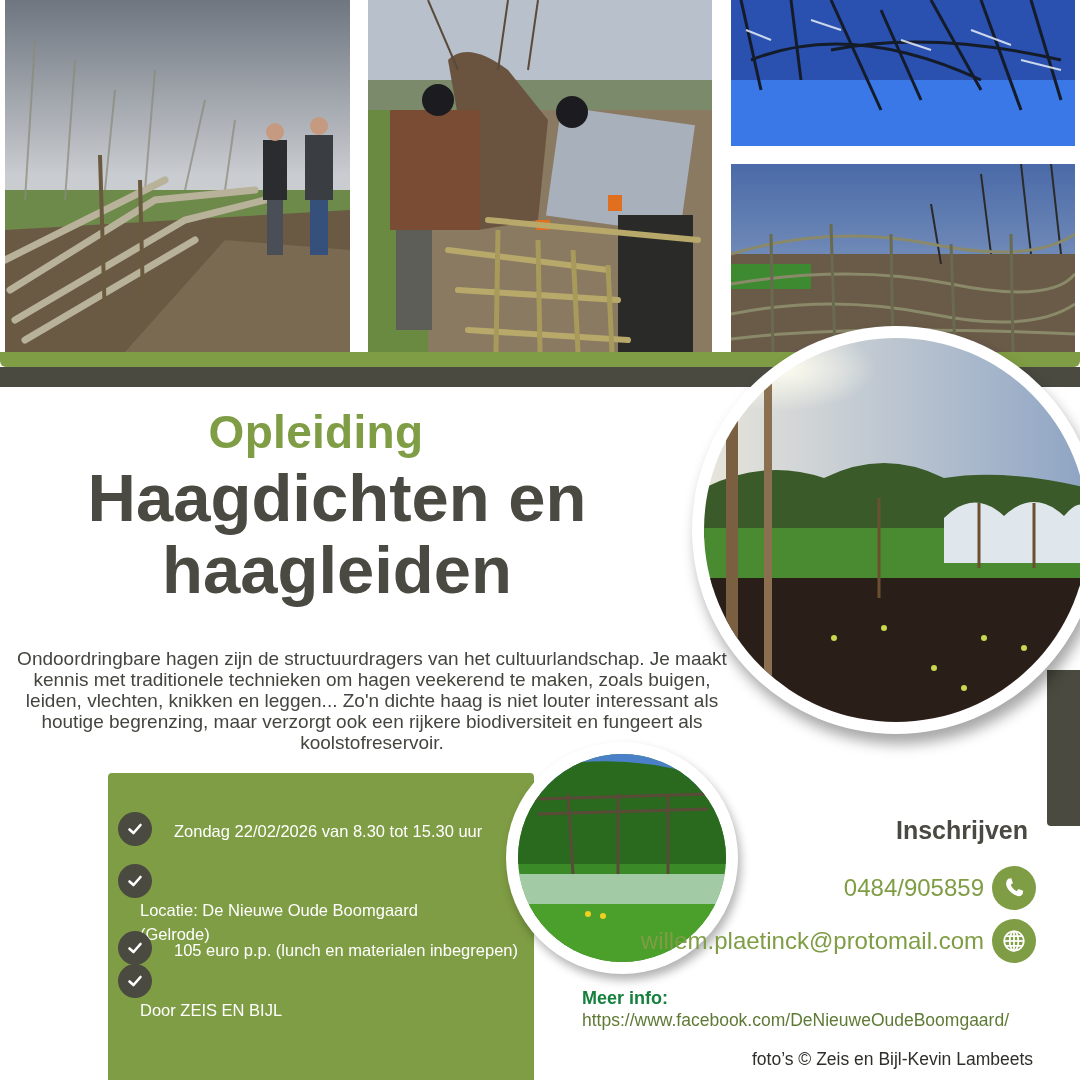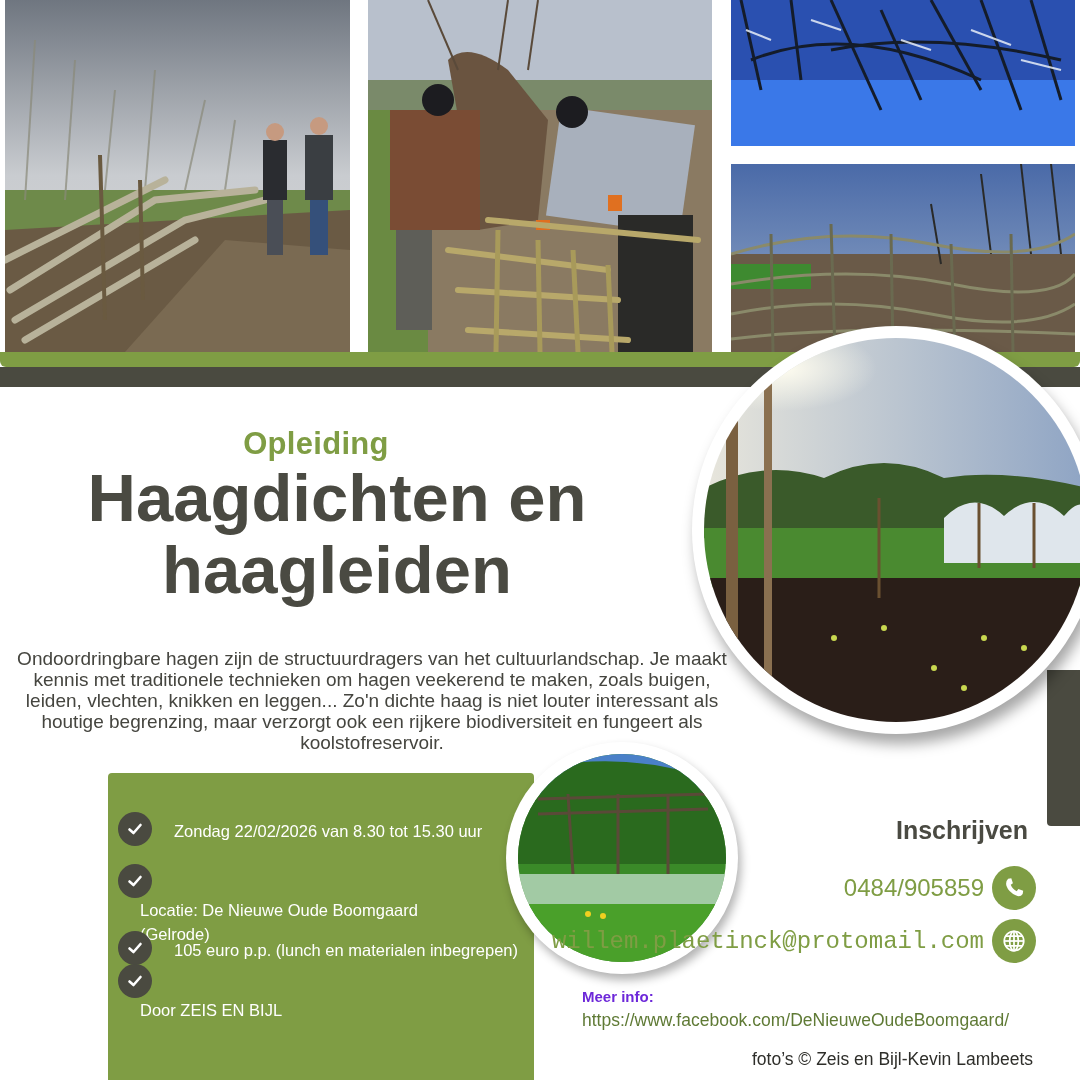--- a/index.html
+++ b/index.html
@@ -7,21 +7,21 @@
   body { position: relative; font-family: "Liberation Sans", "DejaVu Sans", sans-serif; color: #4a4a42; }
 
   .photo { position: absolute; overflow: hidden; }
   .photo svg { width: 100%; height: 100%; display: block; }
 
   .green-band { position: absolute; left: 0; top: 352px; width: 1080px; height: 15px; background: #7f9d44; border-radius: 0 0 6px 6px; }
   .dark-band { position: absolute; left: 0; top: 367px; width: 1080px; height: 20px; background: #4a4a40; }
 
   .right-dark-bar { position: absolute; left: 1047px; top: 670px; width: 33px; height: 156px; background: #4a4a40; border-radius: 0 0 0 4px; }
 
-  .subtitle { position: absolute; left: 0; top: 405px; width: 632px; text-align: center; font-size: 31px; font-weight: bold; color: #7f9d44; letter-spacing: 0.3px; margin-top: 21px; }
+  .subtitle { position: absolute; left: 0; top: 405px; width: 632px; text-align: center; font-size: 46px; font-weight: bold; color: #7f9d44; letter-spacing: 0.3px; }
   .title { position: absolute; left: 0; top: 462px; width: 642px; text-align: center; font-size: 67px; font-weight: bold; color: #4a4a42; line-height: 72px; padding-left: 32px; }
 
   .intro { position: absolute; left: 12px; top: 648px; width: 720px; text-align: center; font-size: 19px; line-height: 21px; color: #45453f; }
 
   .info-box { position: absolute; left: 108px; top: 773px; width: 426px; height: 307px; background: #7f9d44; border-radius: 4px 4px 0 0; }
   .info-item { position: absolute; left: 10px; display: flex; align-items: flex-start; }
   .check { width: 34px; height: 34px; border-radius: 50%; background: #4a4a40; flex: 0 0 34px; display: flex; align-items: center; justify-content: center; margin-top: -7px; }
   .check svg { width: 16px; height: 16px; }
   .info-text { margin-left: 22px; color: #ffffff; font-size: 16.5px; line-height: 24px; width: 360px; }
 
@@ -30,21 +30,21 @@
   .circle-small { position: absolute; left: 506px; top: 742px; width: 232px; height: 232px; border-radius: 50%; background: #ffffff; box-shadow: 3px 6px 10px rgba(0,0,0,0.3); }
   .circle-small-inner { position: absolute; left: 12px; top: 12px; width: 208px; height: 208px; border-radius: 50%; overflow: hidden; }
   .circle-big-inner svg, .circle-small-inner svg { width: 100%; height: 100%; display: block; }
 
   .signup-title { position: absolute; left: 860px; top: 816px; width: 168px; text-align: right; font-size: 25px; font-weight: bold; color: #4a4a42; }
   .contact-row { position: absolute; right: 44px; display: flex; align-items: center; }
   .contact-text { color: #7f9d44; font-size: 24px; margin-right: 8px; white-space: nowrap; }
   .contact-icon { width: 44px; height: 44px; border-radius: 50%; background: #7f9d44; display: flex; align-items: center; justify-content: center; }
   .contact-icon svg { width: 26px; height: 26px; }
 
-  .more-label { position: absolute; left: 582px; top: 988px; font-size: 15px; font-weight: bold; color: #6d28d9; }
+  .more-label { position: absolute; left: 582px; top: 988px; font-size: 18px; font-weight: bold; color: #15803d; }
   .more-link { position: absolute; left: 582px; top: 1010px; font-size: 17.5px; color: #5f7a35; text-decoration: none; white-space: nowrap; }
   .credits { position: absolute; left: 752px; top: 1049px; font-size: 17.5px; color: #2e2e2a; white-space: nowrap; }
 </style>
 </head>
 <body>
 
 <div class="photo" style="left:5px; top:0; width:345px; height:352px;">
   <svg viewBox="0 0 345 352" preserveAspectRatio="none">
     <defs>
       <linearGradient id="sky1" x1="0" y1="0" x2="0" y2="1">
@@ -287,21 +287,21 @@
 
 <div class="contact-row" style="top:866px;">
   <a class="contact-text">0484/905859</a>
   <span class="contact-icon">
     <svg viewBox="0 0 24 24">
         <path d="M6.6,3.5 L9.5,3 L11,7.5 L9,9 Q10.5,13 14.5,15 L16,13 L20.5,14.5 L20,17.5 Q18,20.5 14,19 Q7,16 5,10 Q4,6 6.6,3.5 Z" fill="#ffffff"></path>
       </svg>
   </span>
 </div>
 
-<div class="contact-row" style="top:919px;font-family:Liberation Mono, monospace;">
+<div class="contact-row" style="top:919px;">
   <a class="contact-text">willem.plaetinck@protomail.com</a>
   <span class="contact-icon">
     <svg viewBox="0 0 24 24" fill="none" stroke="#ffffff" stroke-width="1.6">
       <circle cx="12" cy="12" r="9"></circle>
         <ellipse cx="12" cy="12" rx="4" ry="9"></ellipse>
         <path d="M3,12 L21,12"></path>
         <path d="M4.5,7.5 L19.5,7.5"></path>
         <path d="M4.5,16.5 L19.5,16.5"></path>
         <path d="M12,3 L12,21"></path>
     </svg>

